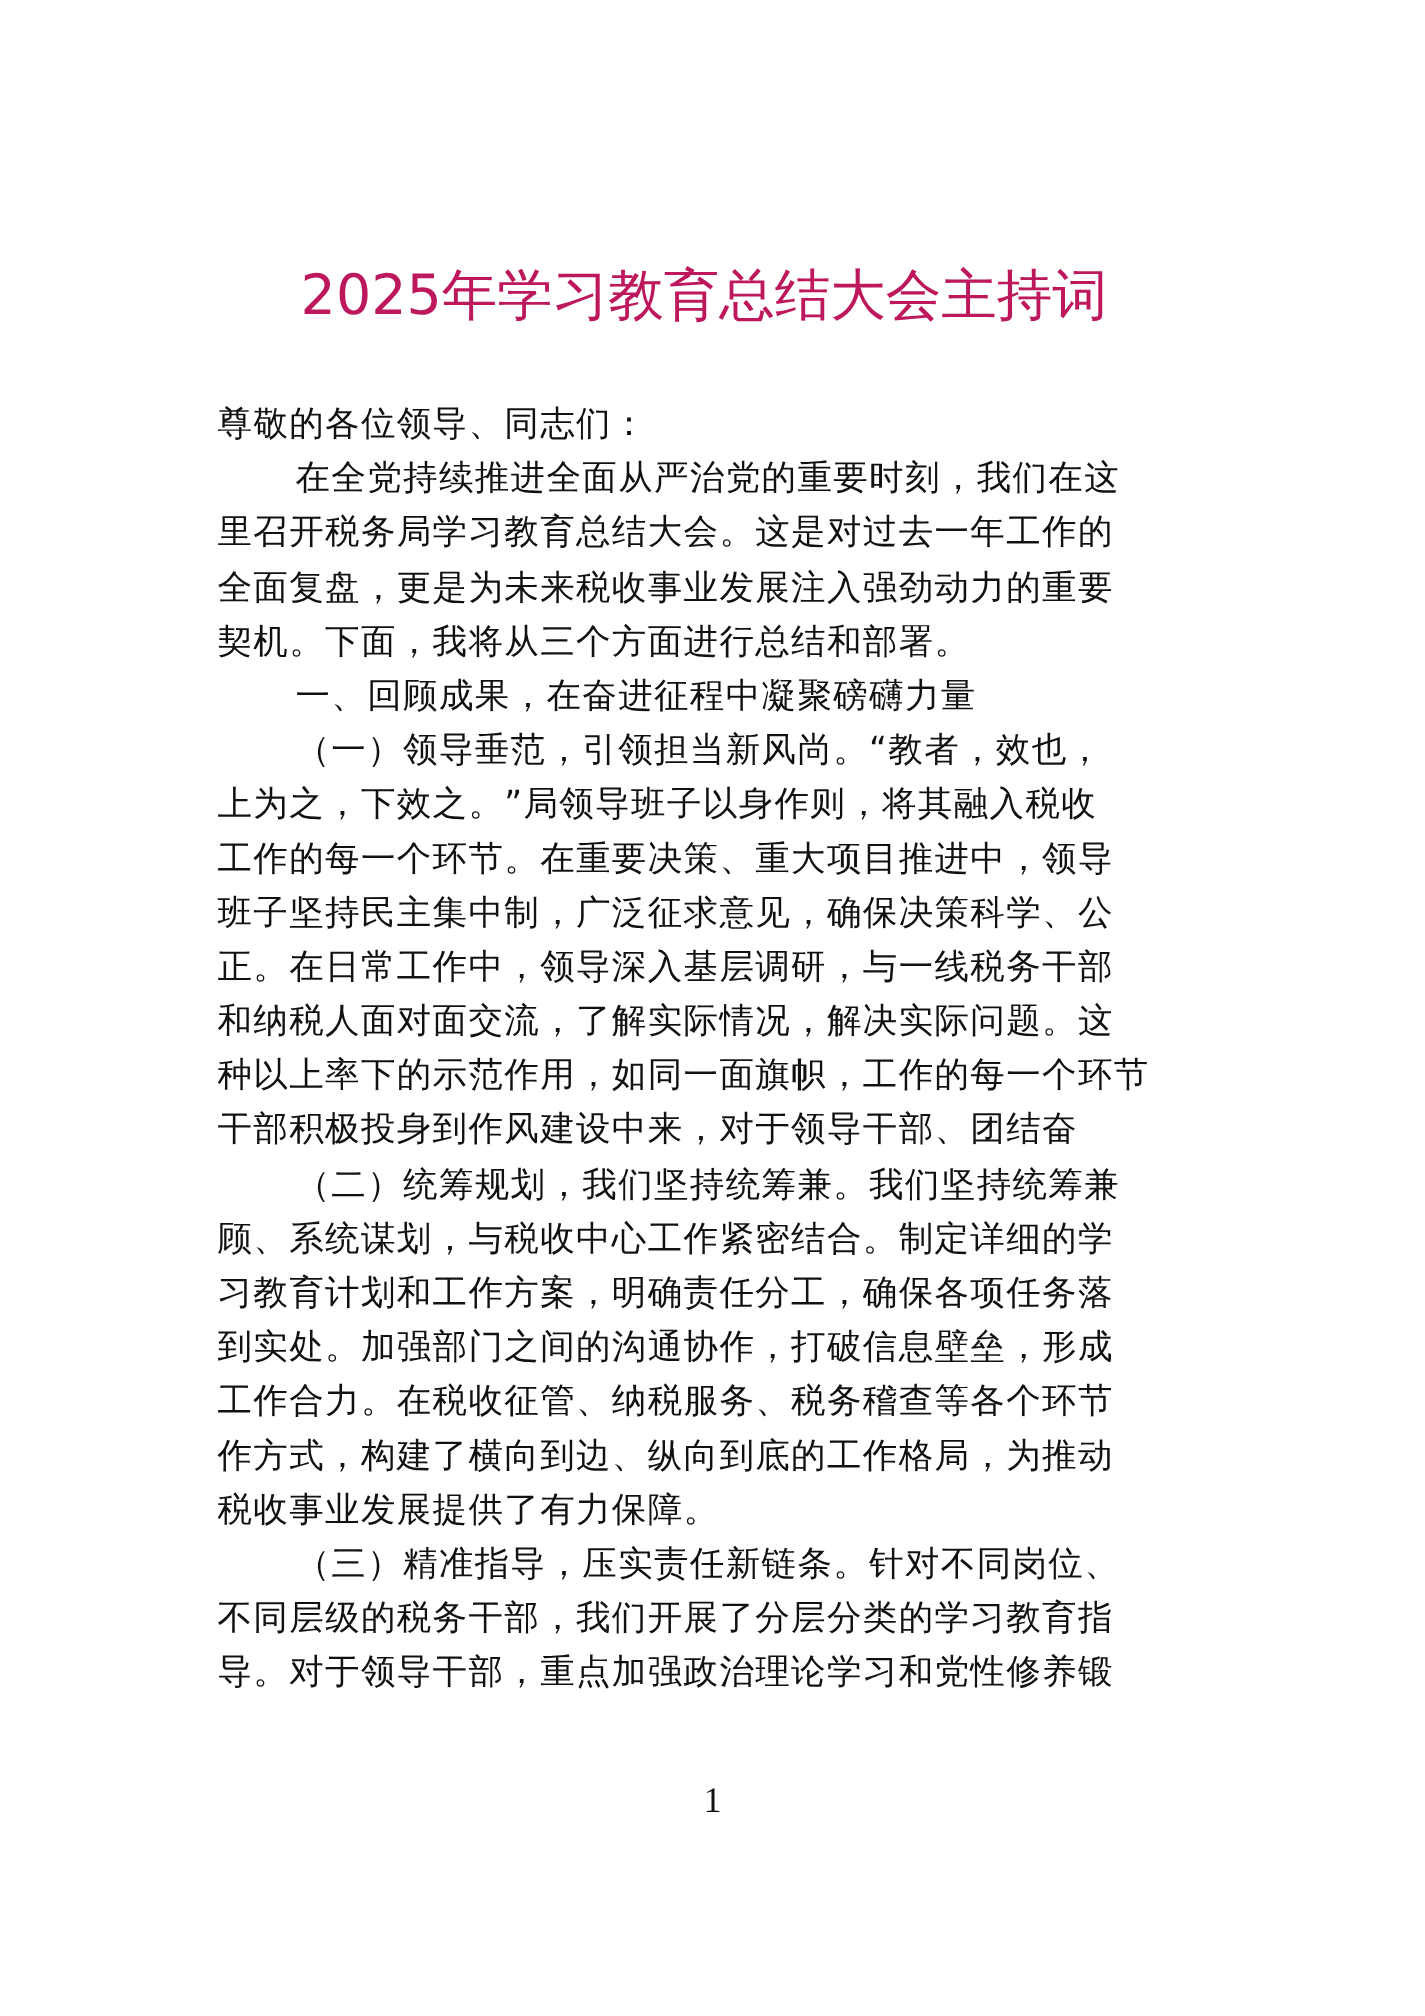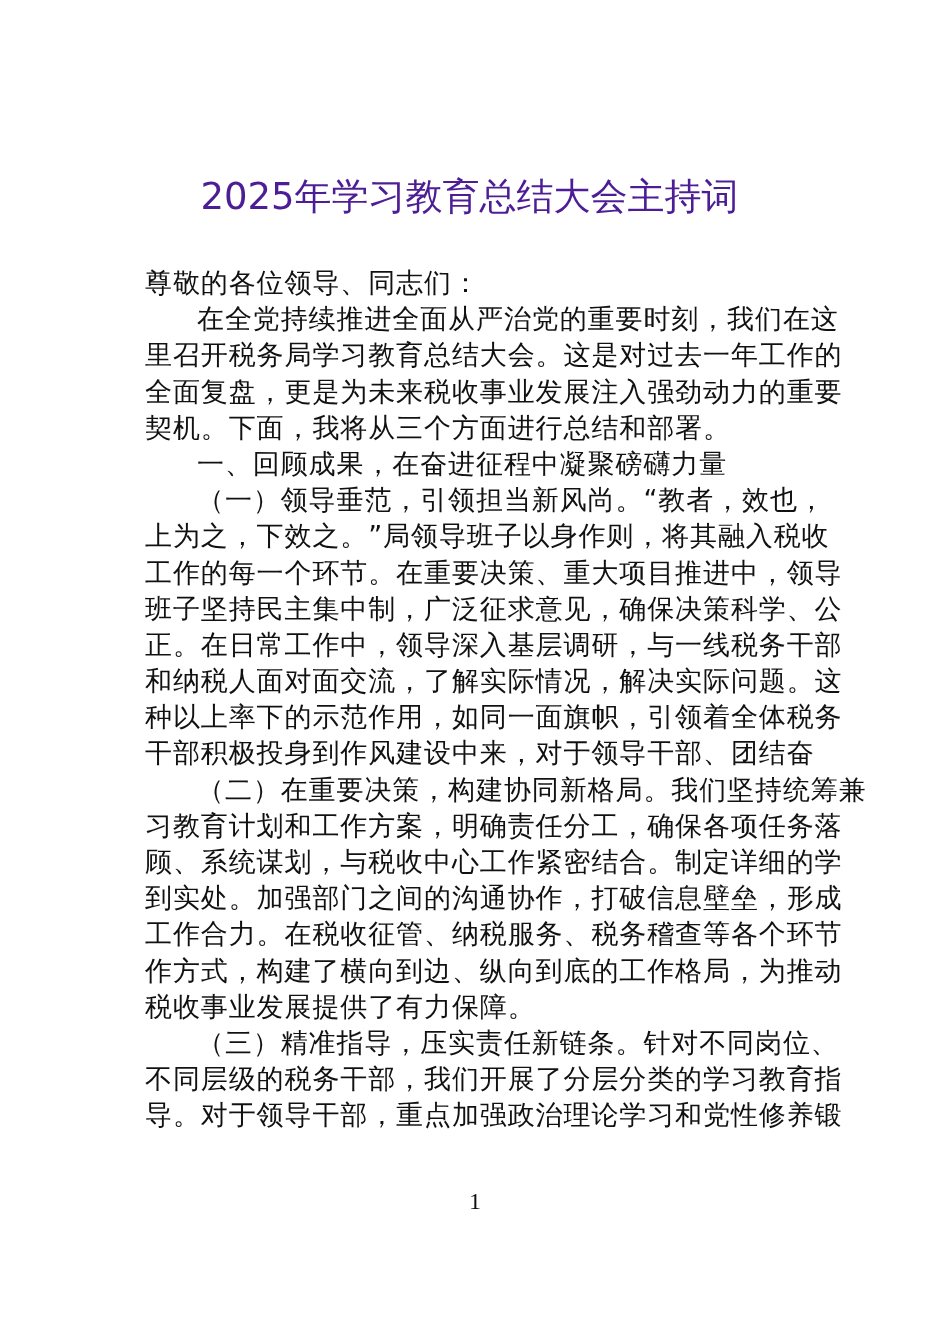--- a/index.html
+++ b/index.html
@@ -1,26 +1,26 @@
 <!DOCTYPE html>
 <html><head>
 <meta charset="utf-8">
 <style>
   html, body { margin: 0; padding: 0; background: #ffffff; }
   body { width: 950px; height: 1344px; position: relative; overflow: hidden; }
   .page { position: absolute; left: 0; top: 0; width: 950px; height: 1344px; background: #ffffff; }
   .title {
     position: absolute; left: 0; width: 939px; top: 172px;
     text-align: center; font-family: "DejaVu Sans", "Liberation Serif", sans-serif;
-    font-size: 37px; color: #4c1d95; letter-spacing: 0px; white-space: nowrap;
+    font-size: 37px; color: #be185d; letter-spacing: 0px; white-space: nowrap;
   }
   .body { position: absolute; left: 145px; top: 265px; width: 665px; }
   .line {
     height: 36.2px; line-height: 36.2px; white-space: nowrap;
-    font-family: "DejaVu Sans", sans-serif; font-size: 27px; color: #111;
+    font-family: "DejaVu Sans", sans-serif; font-size: 23px; color: #111;
     letter-spacing: 0.9px;
   }
   .indent { padding-left: 52px; }
   .pageno {
     position: absolute; left: 0; width: 950px; top: 1188px; text-align: center;
     font-family: "Liberation Serif", serif; font-size: 24px; color: #111;
   }
 </style>
 </head>
 <body>
@@ -34,25 +34,25 @@
     <div class="line">里召开税务局学习教育总结大会。这是对过去一年工作的</div>
     <div class="line">全面复盘，更是为未来税收事业发展注入强劲动力的重要</div>
     <div class="line">契机。下面，我将从三个方面进行总结和部署。</div>
     <div class="line indent">一、回顾成果，在奋进征程中凝聚磅礴力量</div>
     <div class="line indent">（一）领导垂范，引领担当新风尚。“教者，效也，</div>
     <div class="line">上为之，下效之。”局领导班子以身作则，将其融入税收</div>
     <div class="line">工作的每一个环节。在重要决策、重大项目推进中，领导</div>
     <div class="line">班子坚持民主集中制，广泛征求意见，确保决策科学、公</div>
     <div class="line">正。在日常工作中，领导深入基层调研，与一线税务干部</div>
     <div class="line">和纳税人面对面交流，了解实际情况，解决实际问题。这</div>
-    <div class="line">种以上率下的示范作用，如同一面旗帜，引领着全体税务</div>
+    <div class="line">种以上率下的示范作用，如同一面旗帜，工作的每一个环节</div>
     <div class="line">干部积极投身到作风建设中来，对于领导干部、团结奋</div>
-    <div class="line indent">（二）在重要决策，构建协同新格局。我们坚持统筹兼</div>
+    <div class="line indent">（二）统筹规划，我们坚持统筹兼。我们坚持统筹兼</div>
+    <div class="line">顾、系统谋划，与税收中心工作紧密结合。制定详细的学</div>
     <div class="line">习教育计划和工作方案，明确责任分工，确保各项任务落</div>
-    <div class="line">顾、系统谋划，与税收中心工作紧密结合。制定详细的学</div>
     <div class="line">到实处。加强部门之间的沟通协作，打破信息壁垒，形成</div>
     <div class="line">工作合力。在税收征管、纳税服务、税务稽查等各个环节</div>
     <div class="line">作方式，构建了横向到边、纵向到底的工作格局，为推动</div>
     <div class="line">税收事业发展提供了有力保障。</div>
     <div class="line indent">（三）精准指导，压实责任新链条。针对不同岗位、</div>
     <div class="line">不同层级的税务干部，我们开展了分层分类的学习教育指</div>
     <div class="line">导。对于领导干部，重点加强政治理论学习和党性修养锻</div>
   </div>
 
   <div class="pageno">1</div>

